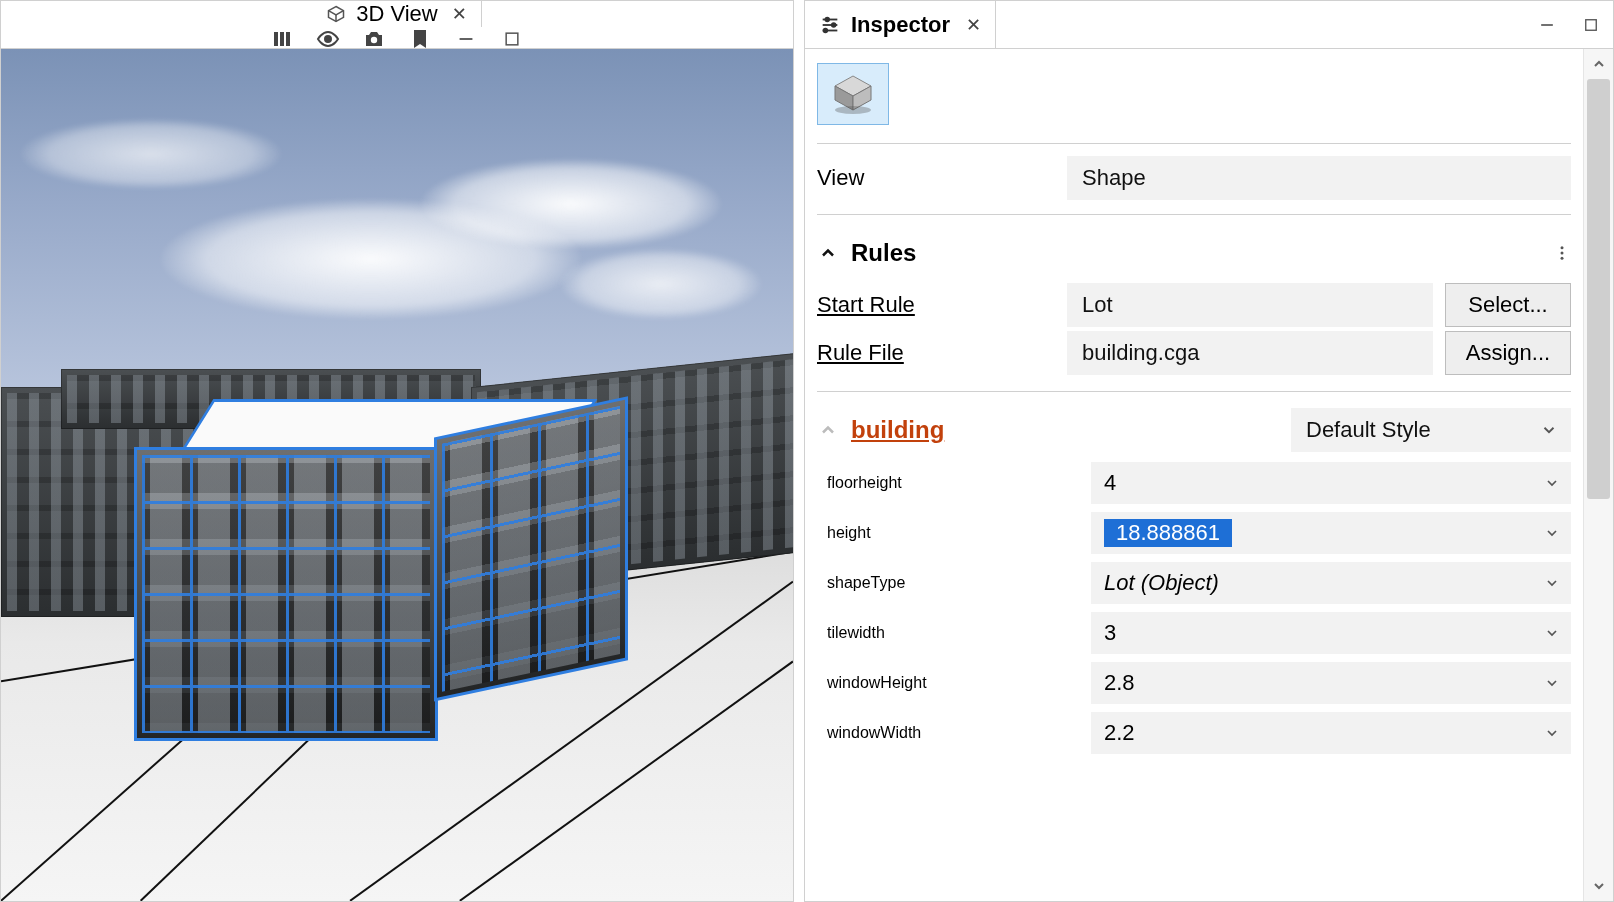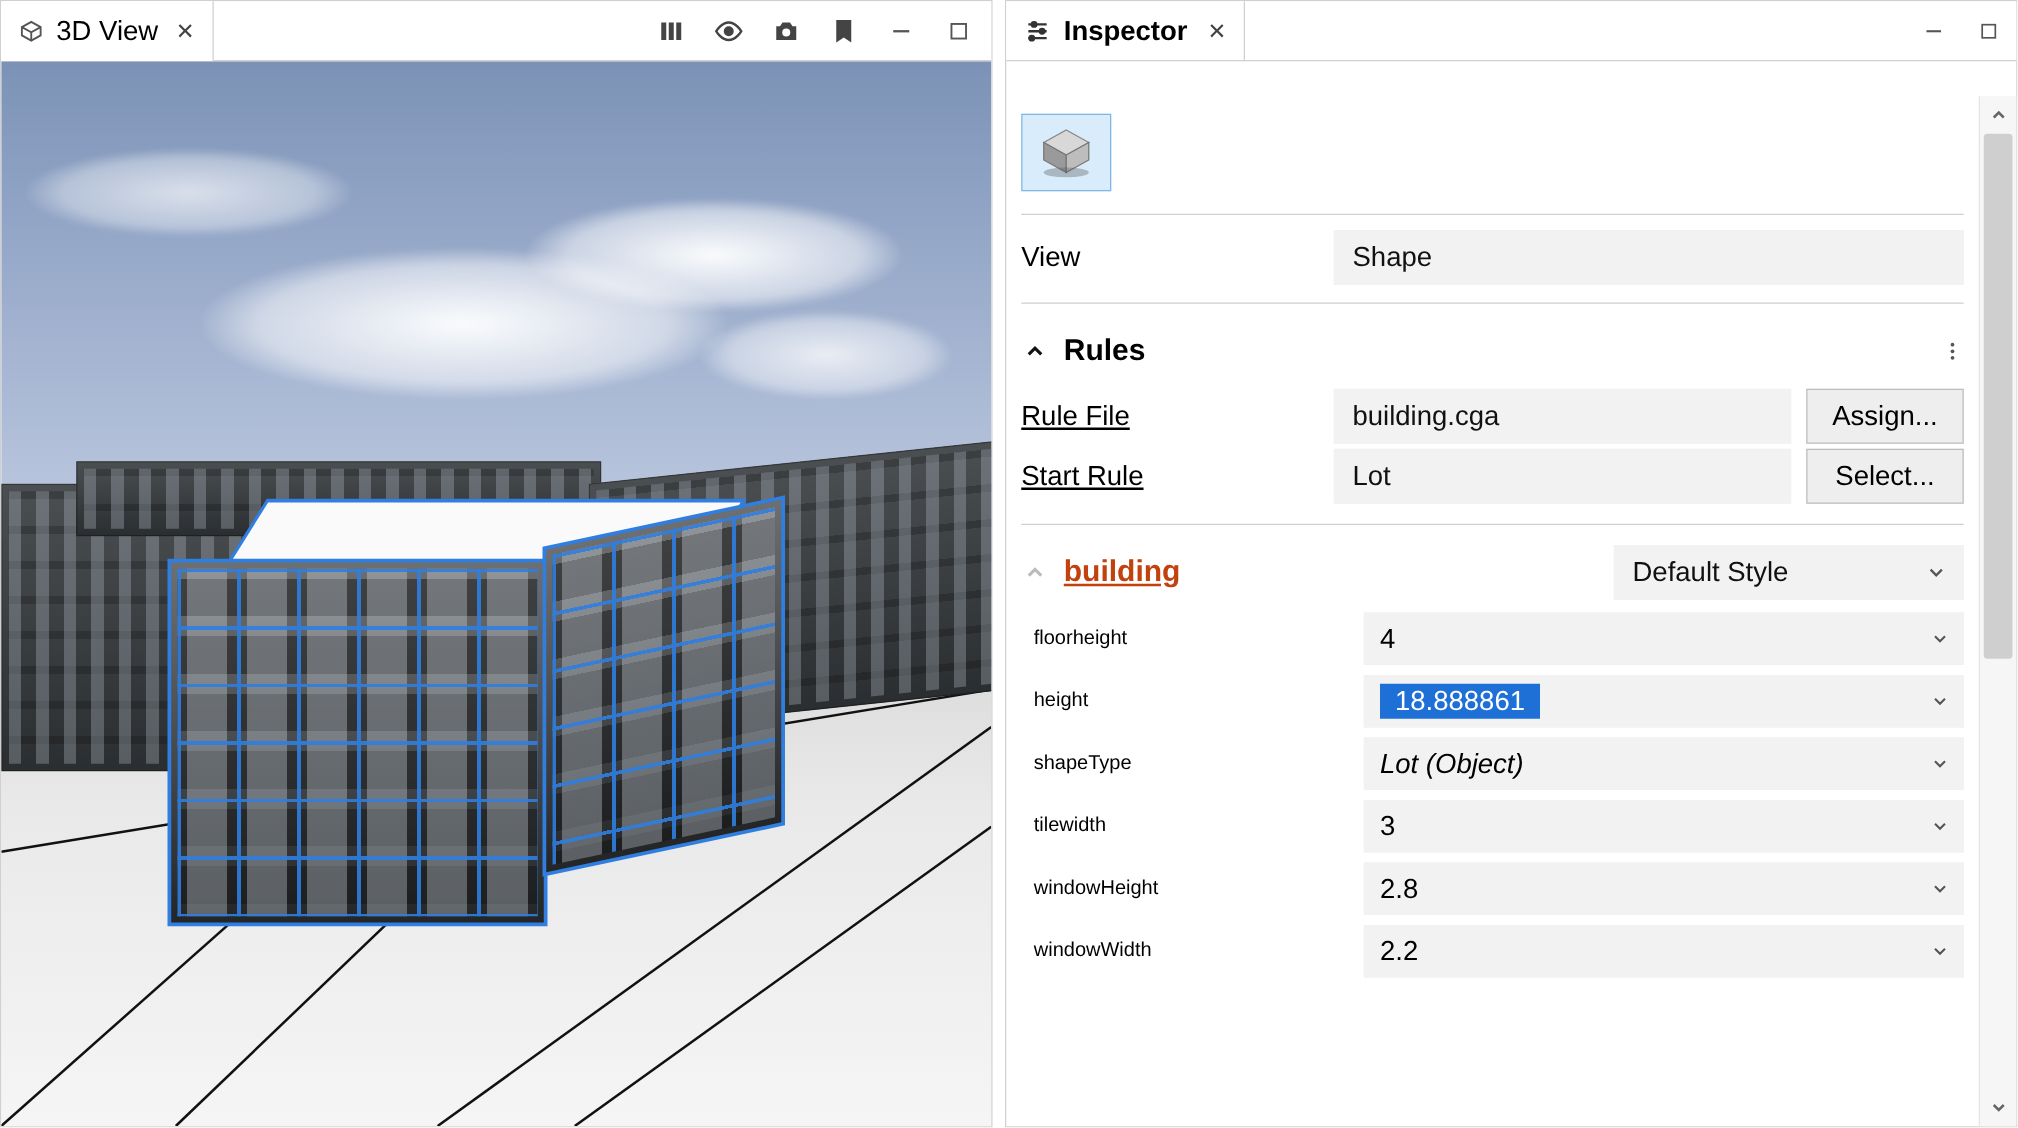--- a/index.html
+++ b/index.html
@@ -1,21 +1,21 @@
 <!DOCTYPE html>
 <html><head>
 <meta charset="utf-8">
 <style>
   * { box-sizing: border-box; margin: 0; padding: 0; }
   html, body { width: 100%; height: 100%; font-family: "Segoe UI", Arial, sans-serif; font-size: 18px; color: #000; background: #ffffff; }
   .app { display: flex; width: 1614px; height: 902px; }
 
   
   .panel-left { width: 794px; display: flex; flex-direction: column; border: 1px solid #d0d0d0; }
-  .titlebar { height: 48px; display: flex; align-items: center; border-bottom: 1px solid #d0d0d0; background: #ffffff; }
+  .titlebar { height: 48px; display: flex; align-items: center; border-bottom: 1px solid #d0d0d0; background: #ffffff; flex-direction: column; }
   .tab { height: 48px; display: flex; align-items: center; padding: 0 14px; gap: 10px; border-right: 1px solid #d0d0d0; background: #fff; }
   .tab .icon { width: 20px; height: 20px; display:flex; align-items:center; justify-content:center; color:#555; }
   .tab .title { font-size: 22px; white-space: nowrap; }
   .tab .close { font-size: 18px; color: #444; margin-left: 4px; }
   .titlebar .spacer { flex: 1; }
   .toolbar { display: flex; align-items: center; gap: 22px; padding: 0 14px; }
   .tb-icon { width: 24px; height: 24px; display:flex; align-items:center; justify-content:center; color:#444; }
 
   .viewport { flex:1; position: relative; overflow:hidden; }
   .sky { position:absolute; inset:0; background: linear-gradient(to bottom, #7b92b6 0%, #97a9c9 18%, #b7c4dc 40%, #d9e0ee 50%, #f0f1f4 53%, #dcdcdc 58%, #e8e8e8 100%); }
@@ -35,21 +35,21 @@
   .sel-face .grid { position:absolute; inset:6px; background:
       repeating-linear-gradient(to right, #2f7ee0 0 3px, transparent 3px 48px),
       repeating-linear-gradient(to bottom, #2f7ee0 0 3px, transparent 3px 46px);
       opacity:0.9; }
   .sel-face .win { position:absolute; inset:6px; background:
       repeating-linear-gradient(to right, transparent 0 8px, rgba(210,220,230,0.35) 8px 40px, transparent 40px 48px),
       repeating-linear-gradient(to bottom, transparent 0 8px, rgba(20,20,20,0.5) 8px 38px, transparent 38px 46px);
   }
 
   
-  .panel-right { flex:1; display:flex; flex-direction:column; border:1px solid #d0d0d0; margin-left:10px;gap:28px; }
+  .panel-right { flex:1; display:flex; flex-direction:column; border:1px solid #d0d0d0; margin-left:10px; }
   .ins-titlebar { height:48px; display:flex; align-items:center; border-bottom:1px solid #d0d0d0; background:#fff; }
   .ins-tab { height:48px; display:flex; align-items:center; padding:0 14px; gap:10px; border-right:1px solid #d0d0d0; }
   .ins-tab .title { font-size:22px; font-weight:700; }
   .win-ctrls { display:flex; gap:0; margin-left:auto; }
   .win-btn { width:44px; height:48px; display:flex; align-items:center; justify-content:center; color:#555; }
 
   .ins-body { flex:1; display:flex; }
   .ins-main { flex:1; padding: 14px 12px 0 12px; overflow:hidden; }
   .scrollbar { width:30px; border-left:1px solid #e5e5e5; position:relative; background:#f6f6f6; }
   .scrollbar .up, .scrollbar .down { position:absolute; left:0; right:0; height:30px; display:flex; align-items:center; justify-content:center; color:#666; }
@@ -255,42 +255,42 @@
             <svg viewBox="0 0 24 24" width="18" height="18" fill="#555">
                 <circle cx="12" cy="5" r="2"></circle>
                 <circle cx="12" cy="12" r="2"></circle>
                 <circle cx="12" cy="19" r="2"></circle>
               </svg>
           </span>
         </div>
 
         <div class="rules-grid">
           <div class="row">
+            <div class="label link">Start Rule</div>
+            <div class="field grow">
+              <div class="textbox">
+                <span>Lot</span>
+              </div>
+            </div>
+            <div class="btns">
+              <div class="btn">
+                <span>Select...</span>
+              </div>
+            </div>
+          </div>
+          <div class="row">
             <div class="label link">Rule File</div>
             <div class="field grow">
               <div class="textbox">
                 <span>building.cga</span>
               </div>
             </div>
             <div class="btns">
               <div class="btn">
                 <span>Assign...</span>
-              </div>
-            </div>
-          </div>
-          <div class="row">
-            <div class="label link">Start Rule</div>
-            <div class="field grow">
-              <div class="textbox">
-                <span>Lot</span>
-              </div>
-            </div>
-            <div class="btns">
-              <div class="btn">
-                <span>Select...</span>
               </div>
             </div>
           </div>
         </div>
 
         <div class="divider" style="margin-top:14px"></div>
 
         <div class="section-head">
           <span class="chevron dim">
             <svg viewBox="0 0 24 24" width="20" height="20" fill="none" stroke="#bcbcbc" stroke-width="3">

